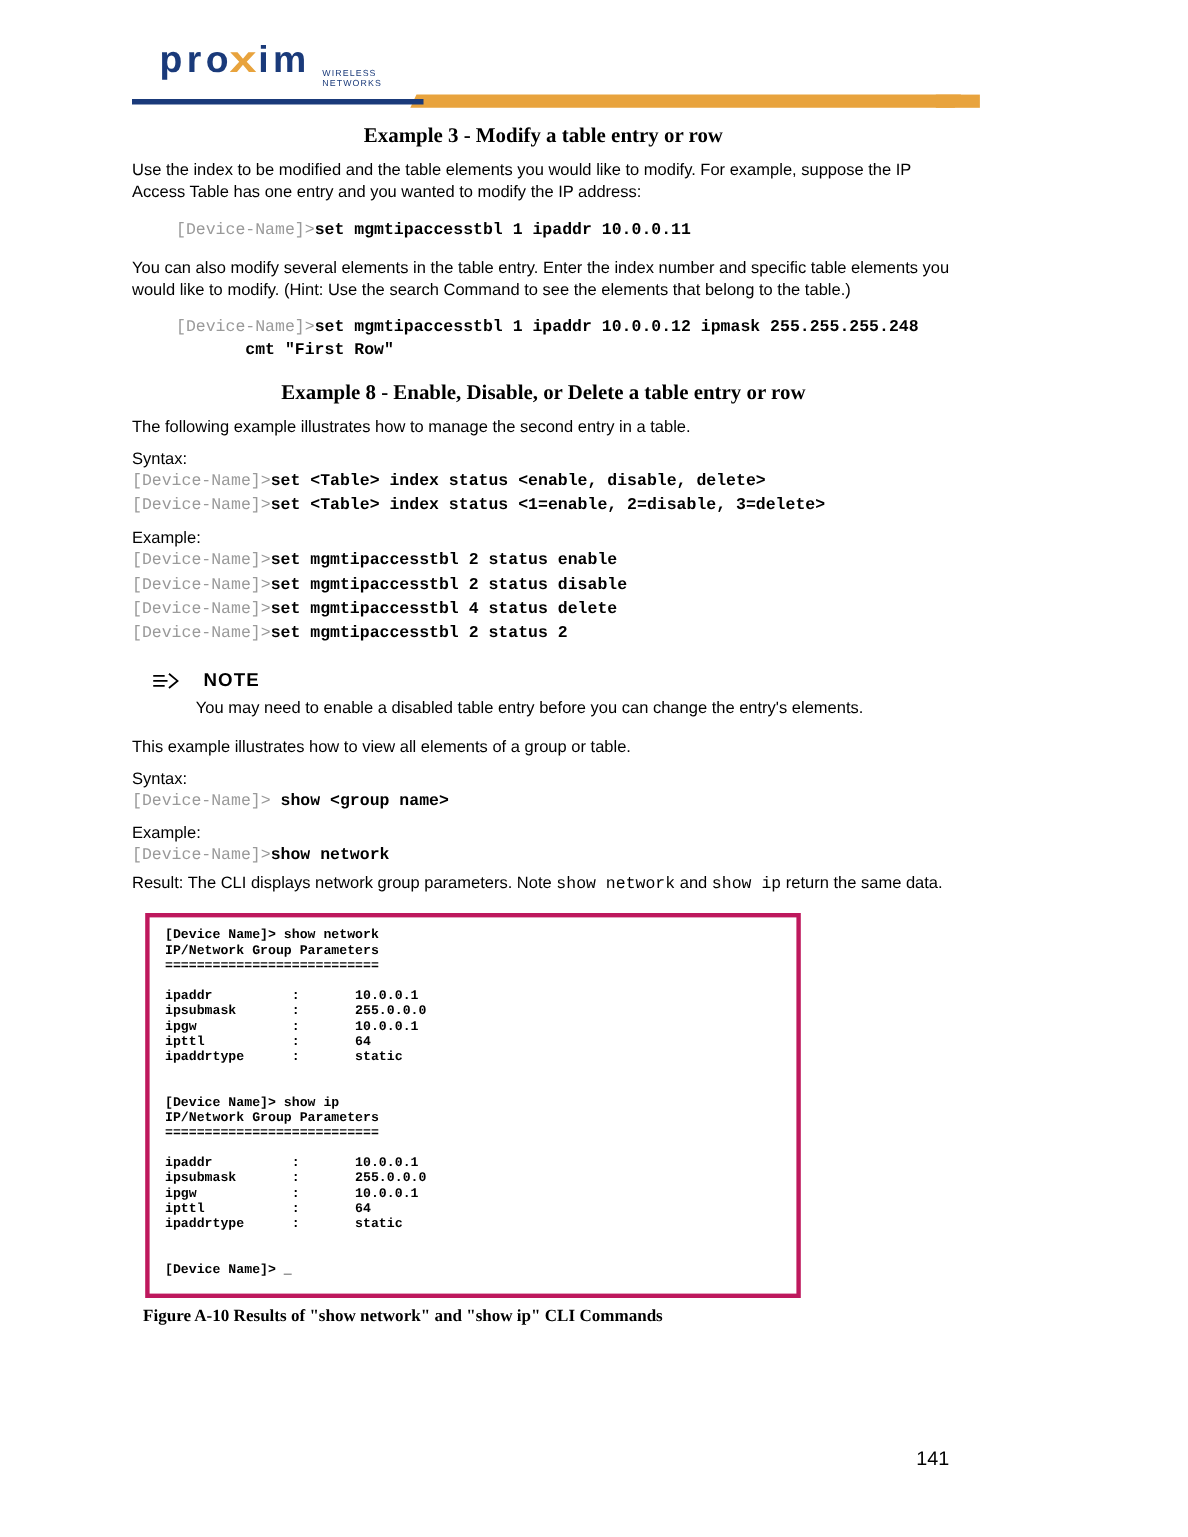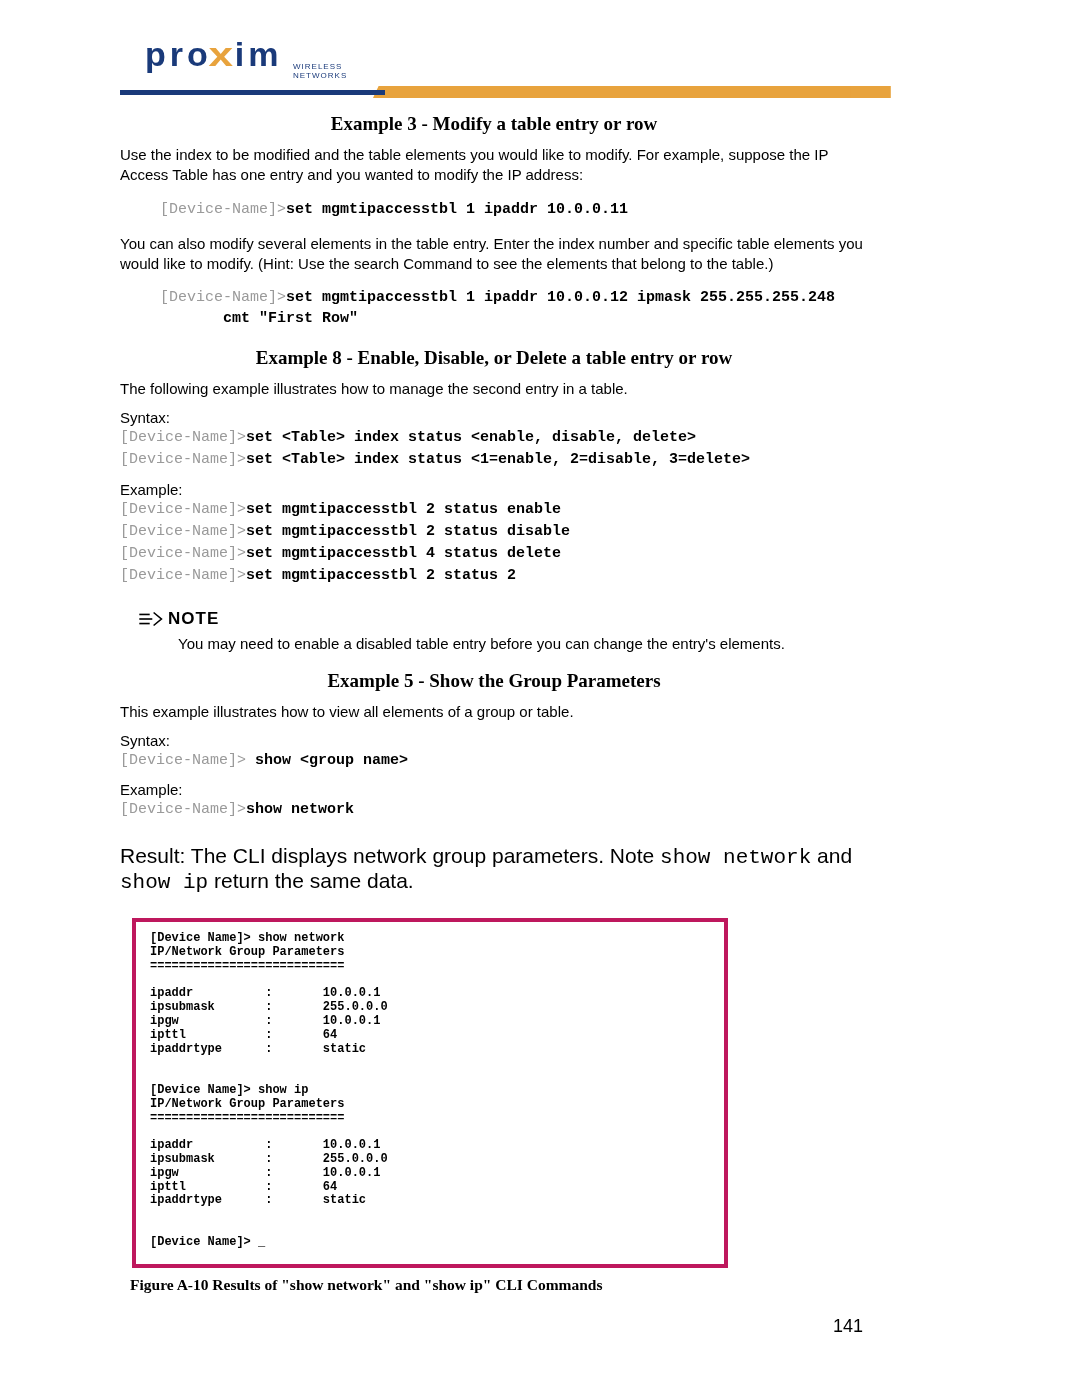--- a/index.html
+++ b/index.html
@@ -126,41 +126,41 @@
   }
   .label {
     font-family: Arial, sans-serif;
     font-size: 15px;
     margin: 10px 0 2px 0;
   }
   .note-row {
     display: flex;
     align-items: center;
     margin: 22px 0 6px 18px;
-    gap: 4px;
+    gap: 21px;
   }
   .note-icon {
     width: 26px;
     height: 18px;
   }
   .note-word {
     font-family: Arial, sans-serif;
     font-weight: bold;
     font-size: 17px;
     letter-spacing: 1px;
   }
   .note-body {
     font-family: Arial, sans-serif;
     font-size: 15px;
     margin: 4px 0 18px 58px;
   }
   p.result {
     font-family: Arial, sans-serif;
-    font-size: 21px;
-    margin: 24px 0;
+    font-size: 15px;
+    margin: 6px 0;
   }
   .mono {
     font-family: "Courier New", monospace;
   }
   .terminal-box {
     border: 4px solid #be185d;
     width: 560px;
     margin: 18px 0 8px 12px;
     padding: 10px 14px 14px 14px;
     font-family: "Courier New", monospace;
@@ -222,21 +222,20 @@
     <svg class="note-icon" viewBox="0 0 40 24">
       <line x1="2" y1="5" x2="18" y2="5" stroke="#000" stroke-width="2.5"></line>
       <line x1="2" y1="12" x2="22" y2="12" stroke="#000" stroke-width="2.5"></line>
       <line x1="2" y1="19" x2="18" y2="19" stroke="#000" stroke-width="2.5"></line>
       <polyline points="24,2 36,12 24,22" fill="none" stroke="#000" stroke-width="2.5"></polyline>
     </svg>
     <span class="note-word">NOTE</span>
   </div>
   <div class="note-body">You may need to enable a disabled table entry before you can change the entry's elements.</div>
 
-  <h2 class="example">Example 5 - Show the Group Parameters</h2>
   <p class="body">This example illustrates how to view all elements of a group or table.</p>
   <div class="label">Syntax:</div>
   <div class="code-inline-block"><span class="prompt">[Device-Name]&gt; </span><span class="bold">show &lt;group name&gt;</span></div>
   <div class="label">Example:</div>
   <div class="code-inline-block"><span class="prompt">[Device-Name]&gt;</span><span class="bold">show network</span></div>
 
   <p class="result"><span>Result: The CLI displays network group parameters. Note </span><span class="mono">show network</span><span> and </span><span class="mono">show ip</span><span> return the same data.</span></p>
 
   <div class="terminal-box">[Device Name]&gt; show network
 IP/Network Group Parameters

